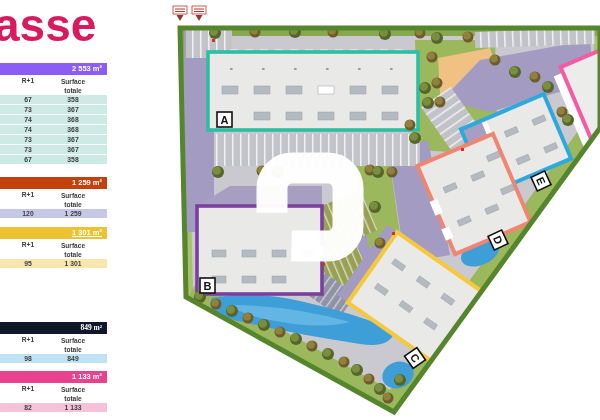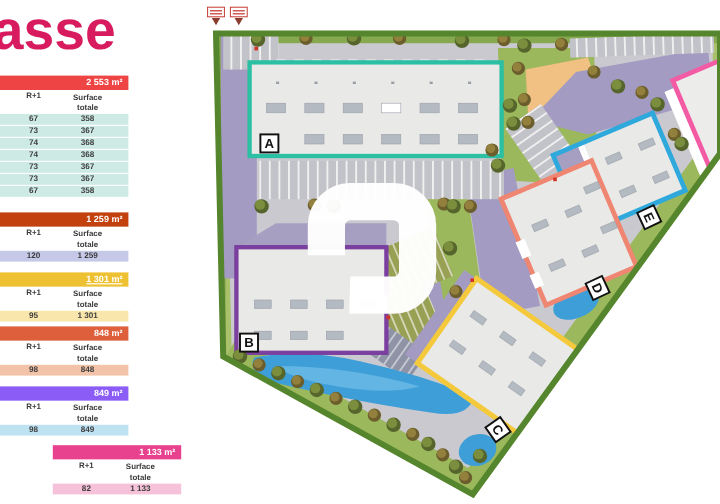--- a/index.html
+++ b/index.html
@@ -24,21 +24,21 @@
   .lblbox{font-size:11px;font-weight:bold;fill:#111;}
 </style>
 </head>
 <body>
 
 <div id="stage">
 
   <div id="page-title" style="color: rgb(216, 27, 94);">asse</div>
   <div id="tables-host">
       <div class="tbl" style="top: 63px;">
-        <div class="tbl-head" style="background: #ef4444;">2 553 m²</div>
+        <div class="tbl-head" style="background: #8b5cf6;">2 553 m²</div>
         <div class="tbl-sub">
           <span class="c1"></span>
           <span class="c2">R+1</span>
           <span class="c3">Surface<br>totale</span>
         </div>
         <div class="tbl-row" style="background: rgb(205, 234, 228);">
           <span class="c1"></span>
           <span class="c2">67</span>
           <span class="c3">358</span>
         </div>
@@ -92,47 +92,34 @@
           <span class="c1"></span>
           <span class="c2">R+1</span>
           <span class="c3">Surface<br>totale</span>
         </div>
         <div class="tbl-row" style="background: rgb(249, 230, 172);">
           <span class="c1"></span>
           <span class="c2">95</span>
           <span class="c3">1 301</span>
         </div>
       </div>
-      <div class="tbl" style="top: 272px;">
-        <div class="tbl-head" style="background: rgb(221, 95, 59);">848 m²</div>
-        <div class="tbl-sub">
-          <span class="c1"></span>
-          <span class="c2">R+1</span>
-          <span class="c3">Surface<br>totale</span>
-        </div>
-        <div class="tbl-row" style="background: rgb(243, 195, 169);">
-          <span class="c1"></span>
-          <span class="c2">98</span>
-          <span class="c3">848</span>
-        </div>
-      </div>
       <div class="tbl" style="top: 322px;">
-        <div class="tbl-head" style="background: #8b5cf6;">849 m²</div>
+        <div class="tbl-head" style="background: #0f172a; font-family: Liberation Serif, serif;">849 m²</div>
         <div class="tbl-sub">
           <span class="c1"></span>
           <span class="c2">R+1</span>
           <span class="c3">Surface<br>totale</span>
         </div>
         <div class="tbl-row" style="background: rgb(191, 226, 243);">
           <span class="c1"></span>
           <span class="c2">98</span>
           <span class="c3">849</span>
         </div>
       </div>
-      <div class="tbl" style="top: 371px; margin-left: 44px;">
+      <div class="tbl" style="top: 371px;">
         <div class="tbl-head" style="background: rgb(232, 65, 141);">1 133 m²</div>
         <div class="tbl-sub">
           <span class="c1"></span>
           <span class="c2">R+1</span>
           <span class="c3">Surface<br>totale</span>
         </div>
         <div class="tbl-row" style="background: rgb(246, 194, 218);">
           <span class="c1"></span>
           <span class="c2">82</span>
           <span class="c3">1 133</span>

